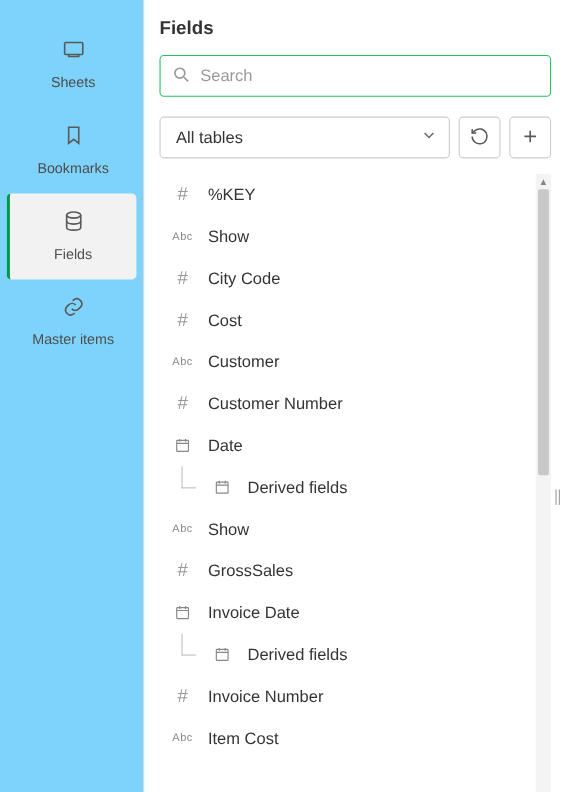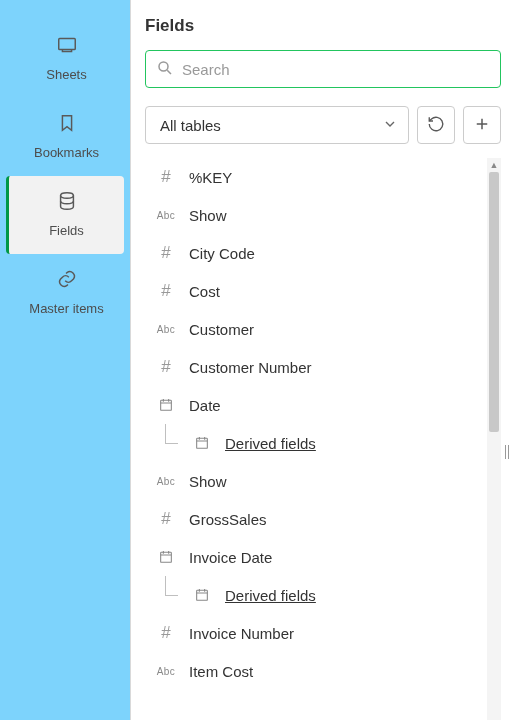--- a/index.html
+++ b/index.html
@@ -127,21 +127,20 @@
     height: 38px;
     gap: 12px;
     padding-left: 10px;
     font-size: 15px;
     color: #333;
     cursor: pointer;
   }
   .field-row.nested {
     padding-left: 46px;
     position: relative;
-    text-decoration: underline;
   }
   .field-row.nested::before {
     content: "";
     position: absolute;
     left: 20px;
     top: 0;
     width: 12px;
     height: 19px;
     border-left: 1px solid #bfbfbf;
     border-bottom: 1px solid #bfbfbf;

